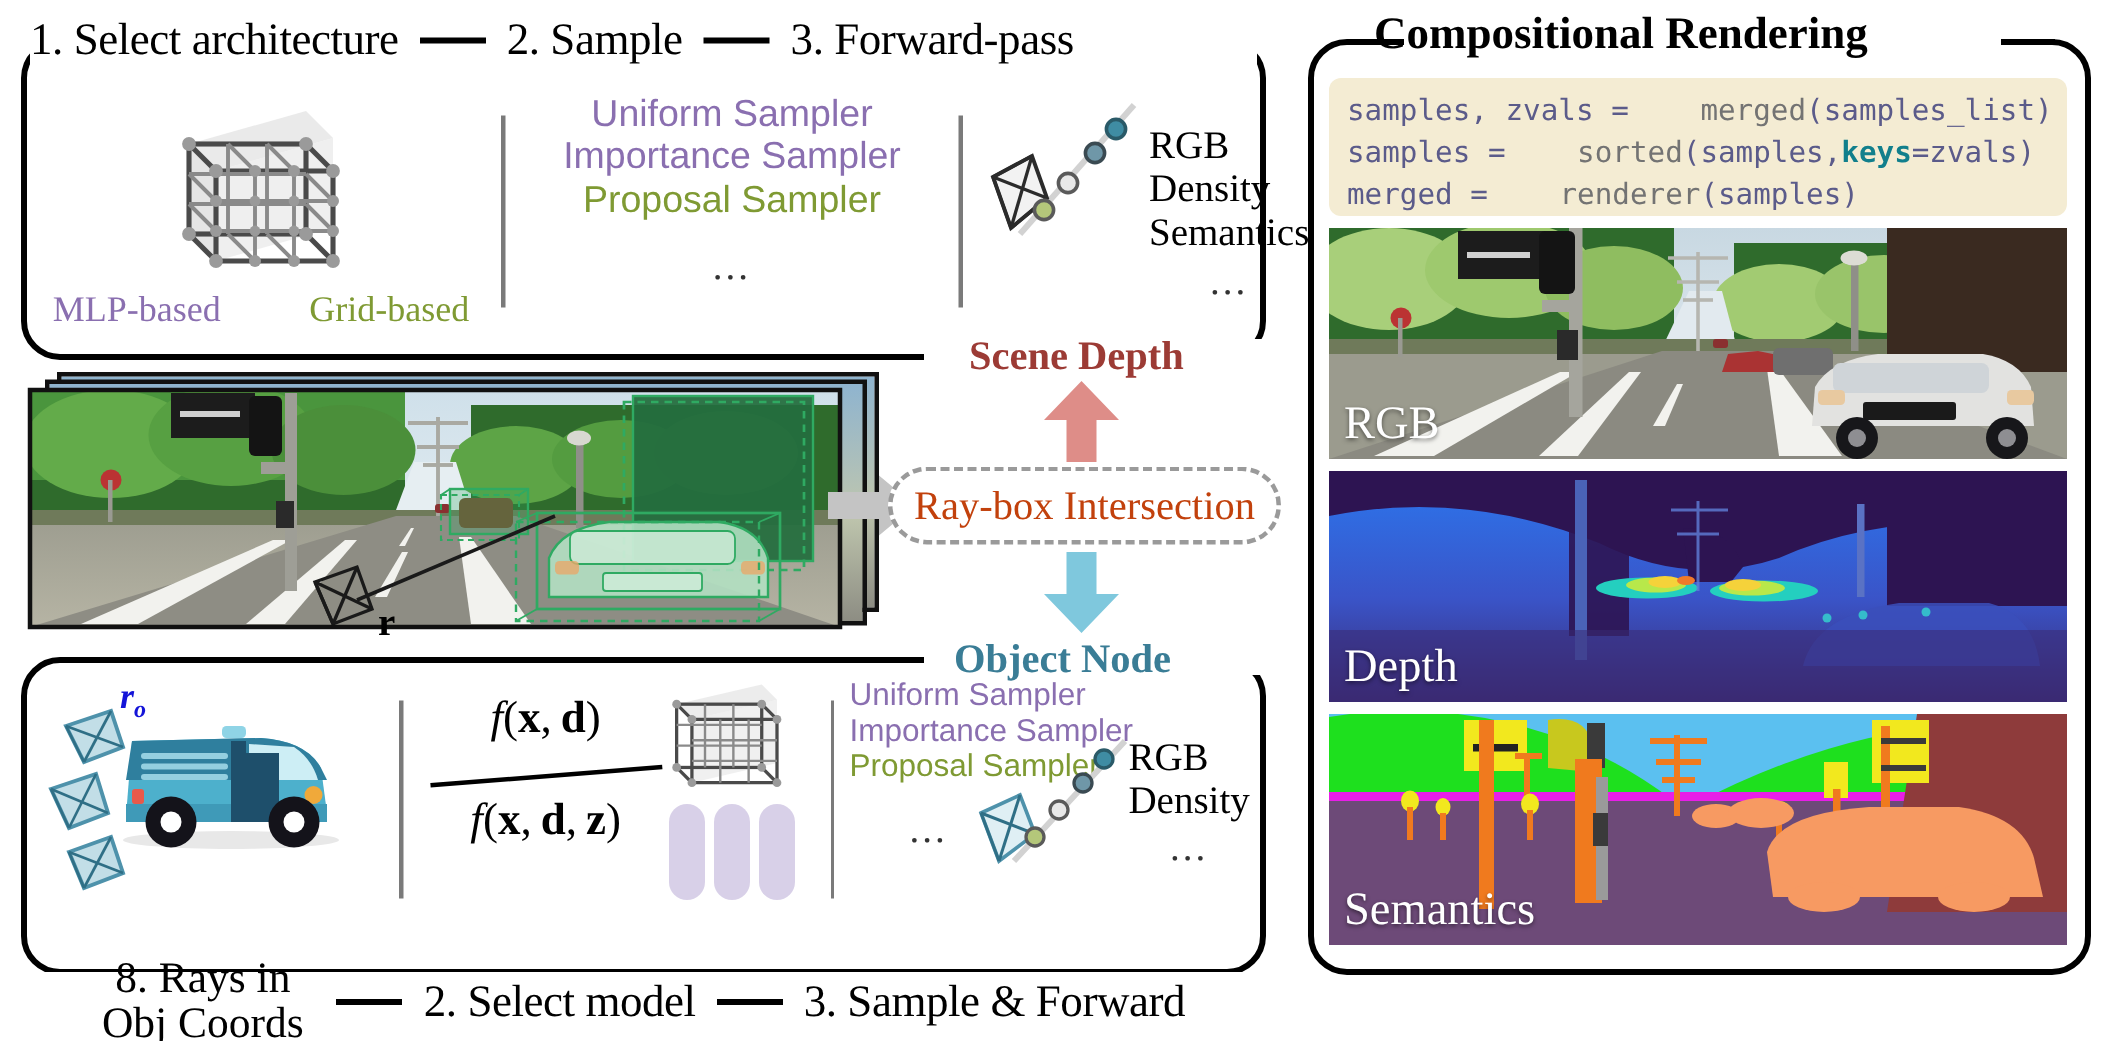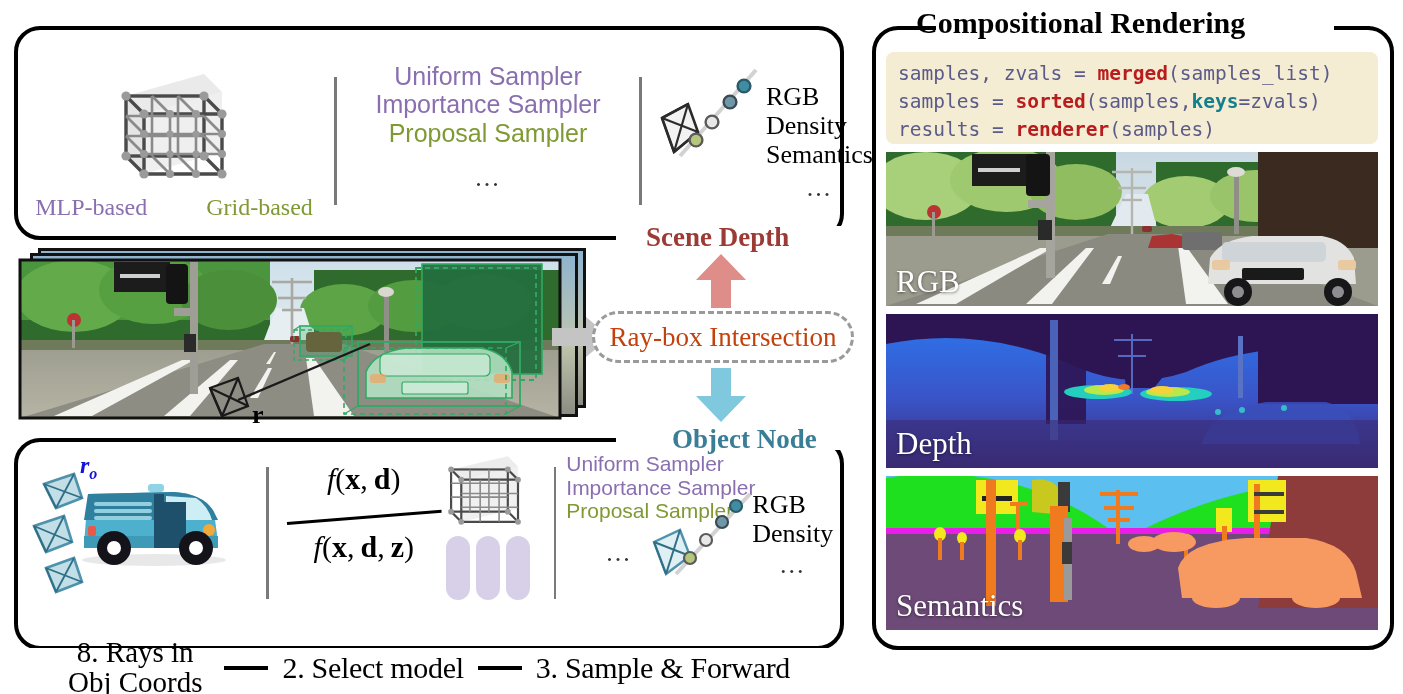--- a/index.html
+++ b/index.html
@@ -129,21 +129,21 @@
     font-family: "Liberation Serif", serif;
   }
   .title-dash { position:absolute; height: 4px; background:#000; z-index:7; }
 
   #code {
     position:absolute; left: 14px; top: 26px; width: 492px; height: 92px;
     background: #f4ecd3; border-radius: 8px; padding: 8px 12px;
     font-family: "DejaVu Sans Mono", monospace; font-size: 19.5px; line-height: 1.44;
     white-space: pre; color: #4a4a7a;
   }
-  .k-fn  { color: #b91c1c; font-weight:700; }
+  .k-fn  { color: #737373; font-weight:400;margin-left:36px; }
   .k-kw  { color: #117f8c; font-weight:700; }
   .k-pl  { color: #5b5b8a; }
 
   .imgcard { position:absolute; left: 14px; width: 492px; height: 154px; overflow:hidden; }
   .imglabel {
     position:absolute; left: 10px; bottom: 6px; color:#fff; font-size: 31px;
     font-family:"Liberation Serif", serif; text-shadow: 0 1px 3px rgba(0,0,0,.5);
     z-index: 4;
   }
   #img-rgb   { top: 126px; }
@@ -152,20 +152,27 @@
 
   svg { display:block; }
 </style>
 </head>
 <body>
 
 <div id="root">
 
   <div class="panel" id="panel-scene"></div>
 
+  <div id="scene-head">
+    <span class="head-step">1. Select architecture</span>
+    <span class="head-dash"></span>
+    <span class="head-step">2. Sample</span>
+    <span class="head-dash"></span>
+    <span class="head-step">3. Forward-pass</span>
+  </div>
 
   <div style="position:absolute; left:14px; top:60px; width:830px; height:180px;">
     <div style="position:absolute; left:10px; top:0; display:flex; align-items:flex-start;">
 
       <div class="col" style="width:300px;">
         <div style="display:flex; align-items:flex-end; gap:22px; height:128px;">
           <div>
             <svg width="128" height="126" viewBox="0 0 128 126">
               <polygon points="16,34 94,12 112,30 34,52" fill="#d9d9d9" opacity=".55"></polygon>
               <polygon points="16,34 34,52 34,112 16,94" fill="#cfcfcf" opacity=".55"></polygon>
@@ -424,21 +431,21 @@
   </div>
   <div class="bigarrow" style="left:692px; top:366px;">
     <svg width="58" height="58" viewBox="0 0 58 58">
       <polygon points="29,56 54,30 39,30 39,2 19,2 19,30 4,30" fill="#7fc8dd"></polygon>
     </svg>
   </div>
 
   <div class="panel" id="panel-object"></div>
 
   <div class="title-gap" style="left:616px; top:428px; width:240px; height:22px;"></div>
-  <div class="panel-title" id="object-node-title" style="left:672px; top:424px; font-size:27px; font-weight:700; color:#3a7d96;">Object Node</div>
+  <div class="panel-title" id="object-node-title" style="left:636px; top:424px; font-size:27px; font-weight:700; color:#3a7d96;">Object Node</div>
 
   <div style="position:absolute; left:14px; top:450px; width:830px; height:160px; display:flex; align-items:flex-start;">
 
     <div class="obj-rays" style="margin-left:14px;">
       <div class="ro-label">
         <span>r</span><sub style="font-size:16px;">o</sub>
       </div>
       <svg width="228" height="148" viewBox="0 0 228 148">
 
         <g stroke="#4e92ab" stroke-width="2.6" fill="#8fc3d4" fill-opacity=".55">
@@ -580,21 +587,21 @@
   <div class="panel" id="panel-render"></div>
   <div class="title-gap" id="render-title-gap"></div>
   <div class="panel-title" id="render-title">Compositional Rendering</div>
   <div class="title-dash" style="left:900px; top:26px; width:36px;"></div>
   <div class="title-dash" style="left:1334px; top:26px; width:36px;"></div>
 
   <div style="position:absolute; left:872px; top:26px; width:522px; height:624px;">
 
     <div id="code"><span class="k-pl">samples, zvals = </span><span class="k-fn">merged</span><span class="k-pl">(samples_list)</span>
 <span class="k-pl">samples = </span><span class="k-fn">sorted</span><span class="k-pl">(samples,</span><span class="k-kw">keys</span><span class="k-pl">=zvals)</span>
-<span class="k-pl">results = </span><span class="k-fn">renderer</span><span class="k-pl">(samples)</span></div>
+<span class="k-pl">merged = </span><span class="k-fn">renderer</span><span class="k-pl">(samples)</span></div>
 
     <div class="imgcard" id="img-rgb">
       <svg width="492" height="154" viewBox="0 0 492 154">
         <defs>
           <linearGradient id="skyR" x1="0" y1="0" x2="0" y2="1">
             <stop offset="0%" stop-color="#c8d8e2"></stop>
               <stop offset="100%" stop-color="#eaf0f3"></stop>
           </linearGradient>
         </defs>
         <rect width="492" height="154" fill="url(#skyR)"></rect>

